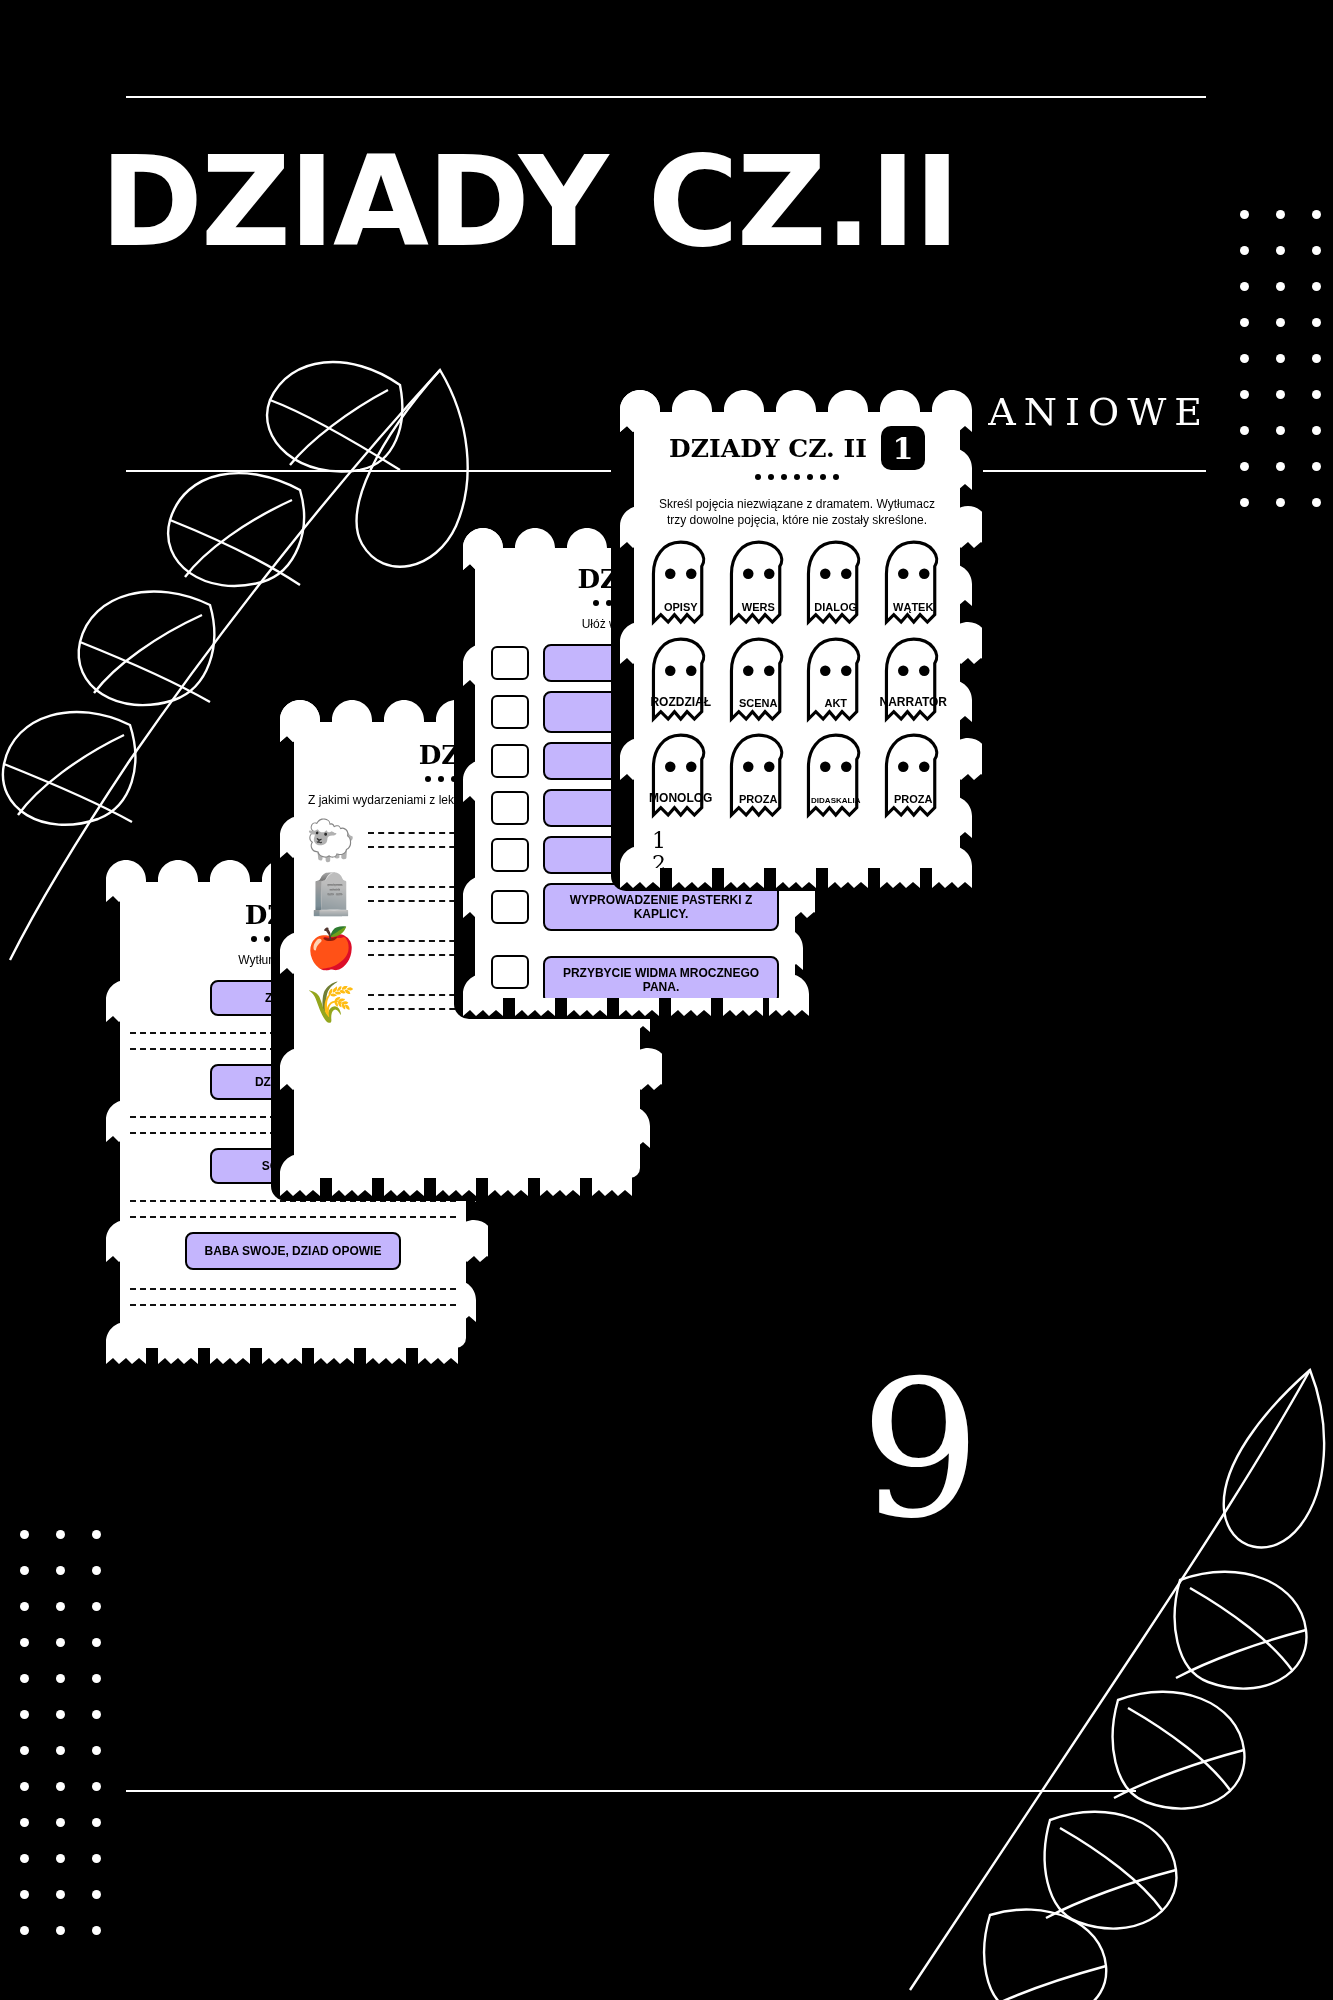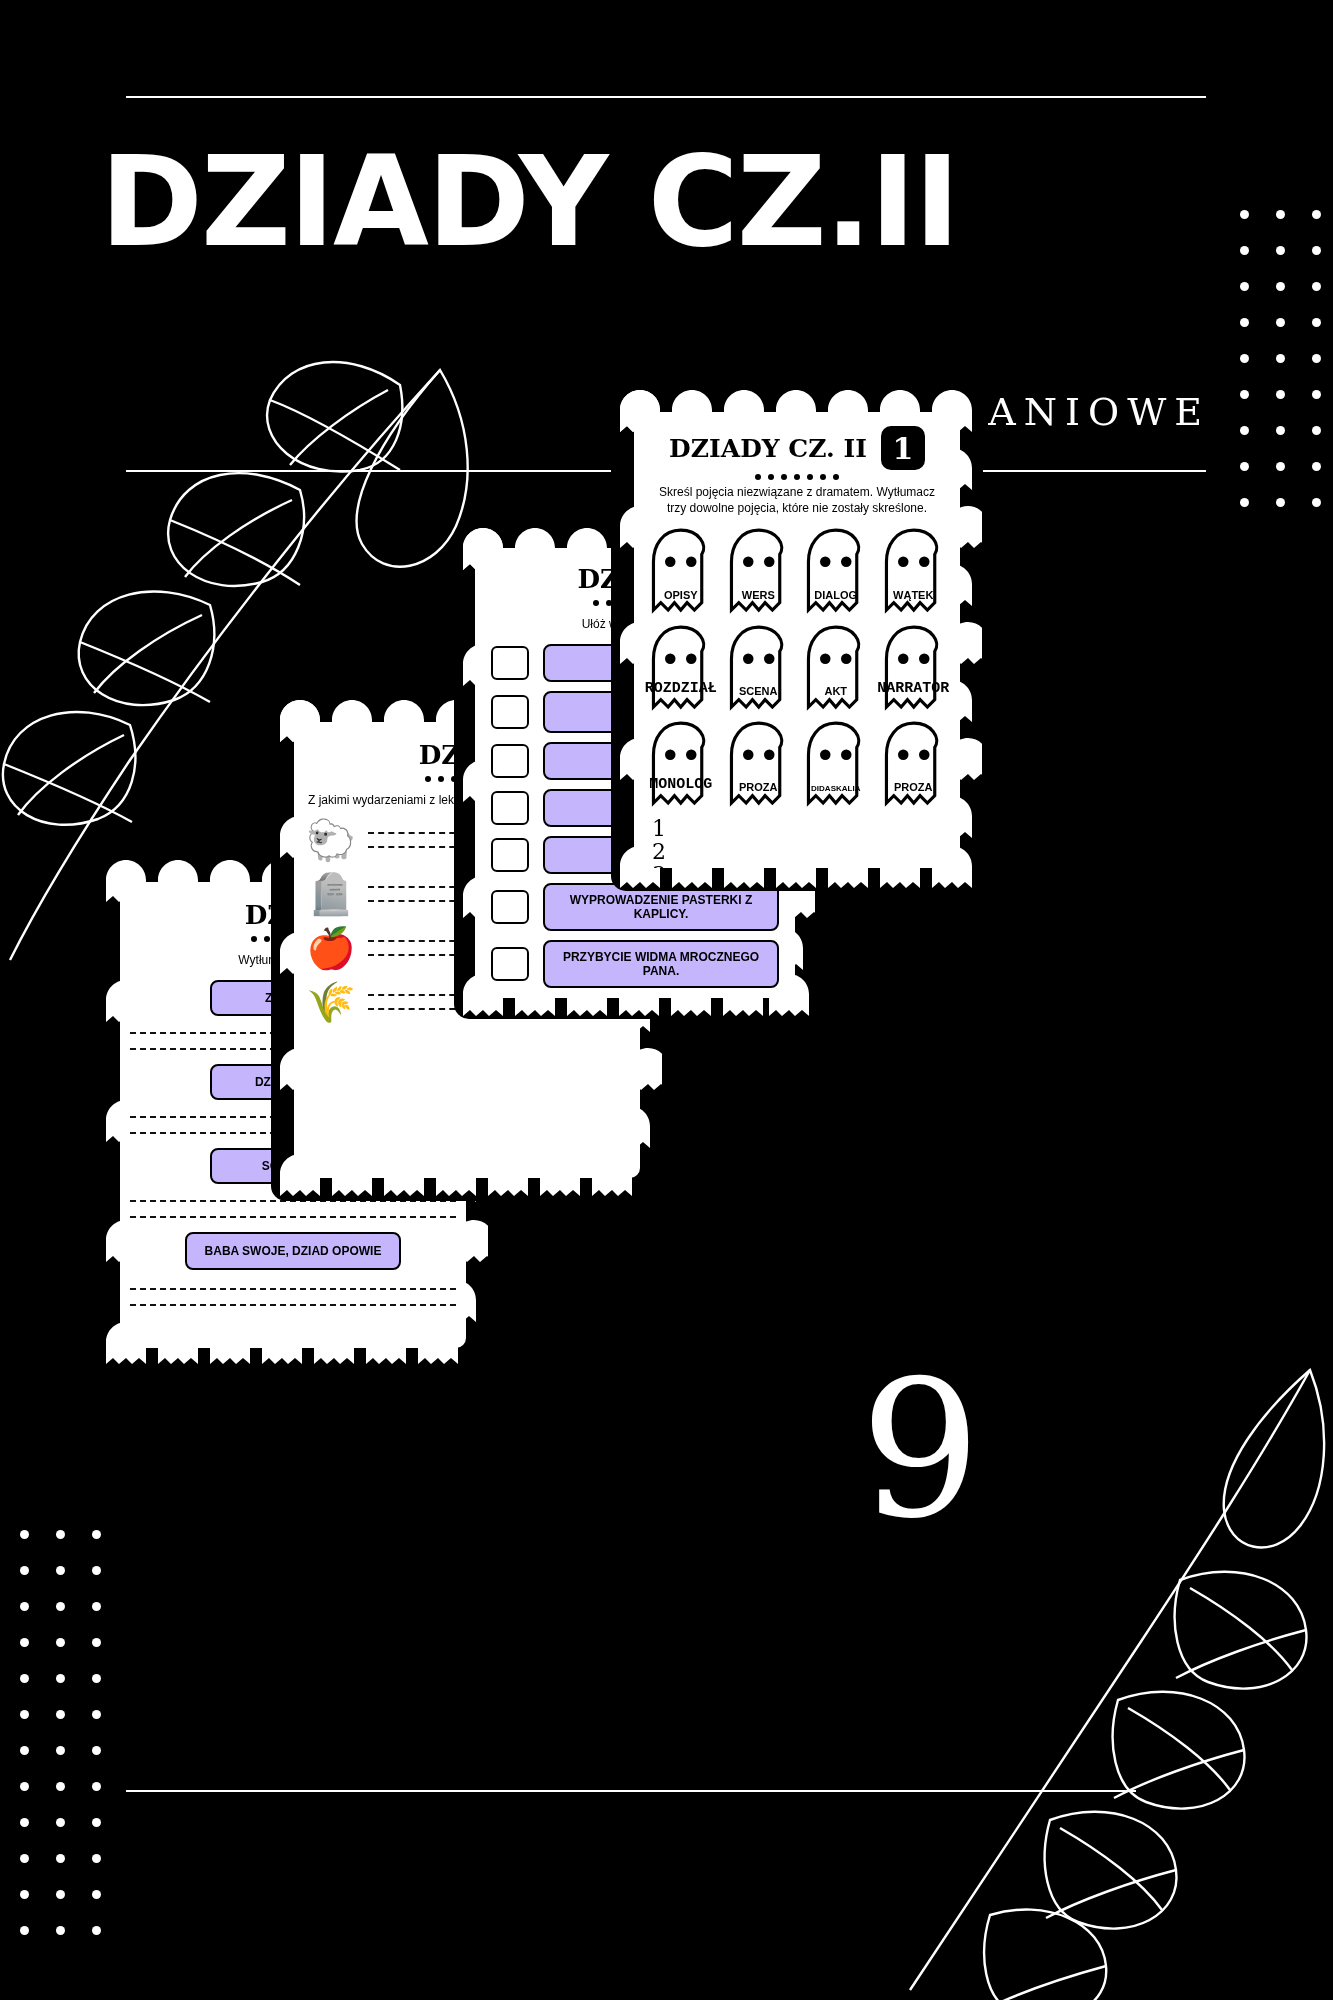--- a/index.html
+++ b/index.html
@@ -414,21 +414,21 @@
         <div style="display:flex;align-items:center;gap:14px;">
           <div class="checkbox"></div>
           <div class="pillbox" style="flex:1;height:26px;">OPOWIE</div>
         </div>
         <div style="display:flex;align-items:center;gap:14px;">
           <div class="checkbox"></div>
           <div class="pillbox" style="flex:1;height:36px;">WYPROWADZENIE PASTERKI Z KAPLICY.</div>
         </div>
         <div style="display:flex;align-items:center;gap:14px;">
           <div class="checkbox"></div>
-          <div class="pillbox" style="flex:1;height:36px;">PRZYBYCIE WIDMA MROCZNEGO PANA.</div>
+          <div class="pillbox" style="flex:1;height:36px;margin-top:16px;">PRZYBYCIE WIDMA MROCZNEGO PANA.</div>
         </div>
       </div>
     </div>
   </div>
 
   <div class="card" style="left:612px;top:390px;width:370px;height:500px;">
     <svg class="ghostband" viewBox="0 0 370 500" preserveAspectRatio="none">
       <rect width="370" height="500" fill="#000"></rect>
       <g fill="#fff">
         <g id="g1">
@@ -471,21 +471,21 @@
       </div>
       <div class="wdots" style="margin-top:4px;">
           <i></i>
           <i></i>
           <i></i>
           <i></i>
           <i></i>
           <i></i>
           <i></i>
         </div>
-      <div class="wtext" style="margin:4px 16px 0;">Skreśl pojęcia niezwiązane z dramatem. Wytłumacz trzy dowolne pojęcia, które nie zostały skreślone.</div>
+      <div class="wtext" style="margin:16px 16px 0;">Skreśl pojęcia niezwiązane z dramatem. Wytłumacz trzy dowolne pojęcia, które nie zostały skreślone.</div>
 
       <div style="margin-top:10px;padding:0 10px;display:grid;grid-template-columns:repeat(4,1fr);gap:6px 4px;">
 
         <div class="ghost-term">
           <svg viewBox="0 0 70 86" width="70" height="86">
               <path d="M35 4 C18 4 9 18 9 34 v46 l7-7 7 7 6-7 6 7 6-7 7 7 7-7 v-46 C61 18 52 4 35 4Z" fill="#fff" stroke="#000" stroke-width="3"></path>
               <circle cx="25" cy="34" r="5" fill="#000"></circle>
               <circle cx="45" cy="34" r="5" fill="#000"></circle>
             </svg>
           <div class="gt-label">OPISY</div>
@@ -591,15 +591,15 @@
   </div>
 
   <div class="big9">9</div>
 
 </div>
 
 <style>
   .ghost-term{display:flex;flex-direction:column;align-items:center;position:relative;}
   .ghost-term svg{width:100%;height:auto;}
   .gt-label{position:absolute;bottom:16px;left:0;right:0;text-align:center;font-size:11px;font-weight:700;color:#000;}
-  .gt-small{font-size:15px;font-family:Liberation Mono, monospace;}
+  .gt-small{font-size:12px;}
   .gt-xsmall{font-size:8px;}
 </style>
 
 </body></html>

